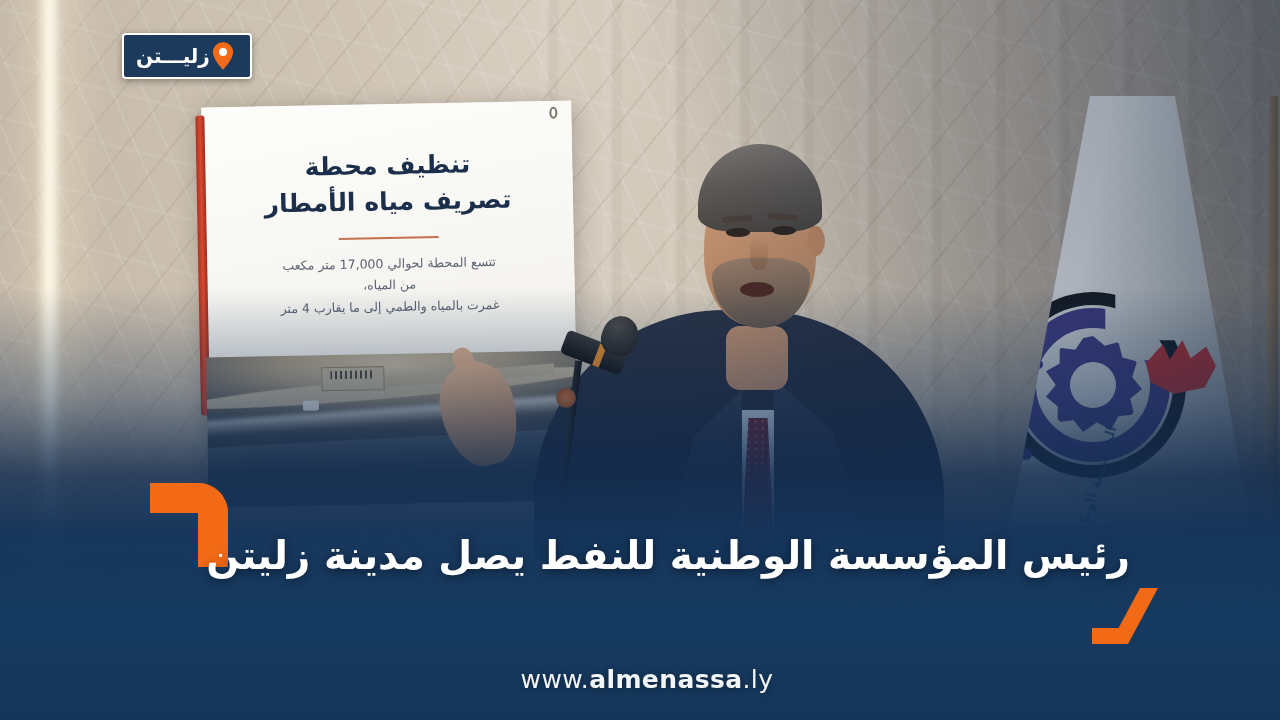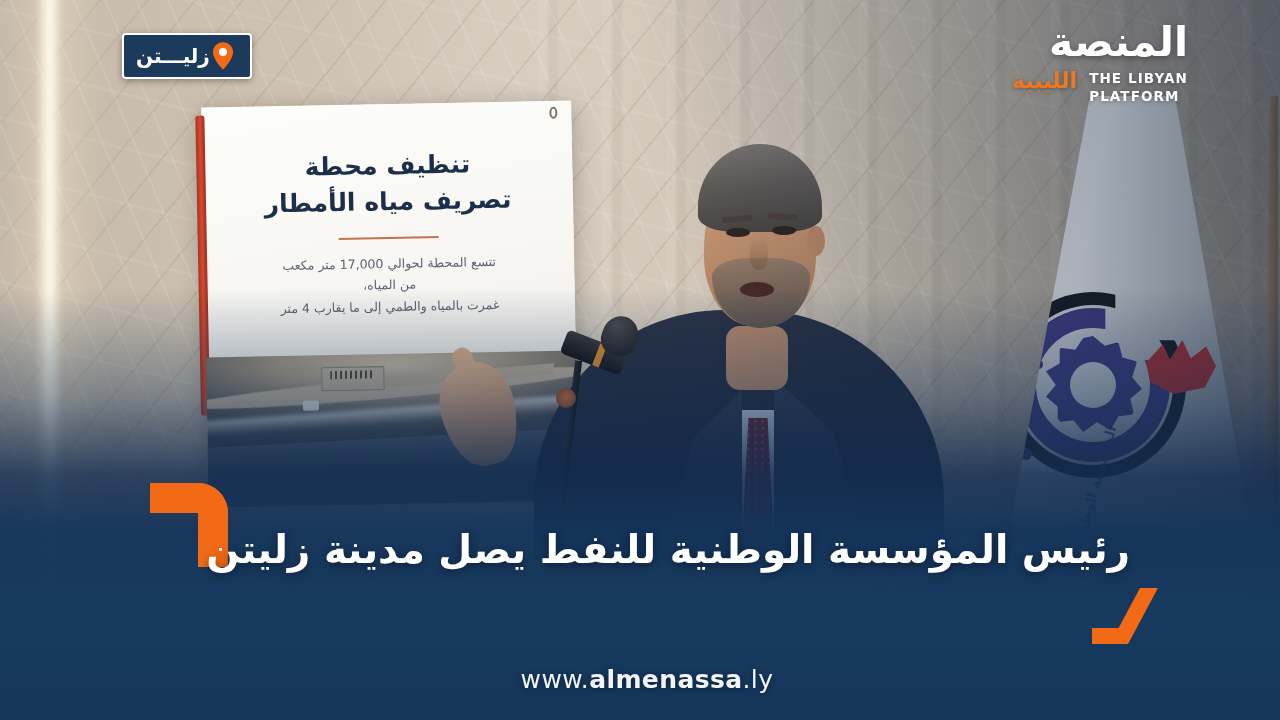--- a/index.html
+++ b/index.html
@@ -202,21 +202,21 @@
   }
   .bracket-br{
     position:absolute;left:1092px;top:588px;width:74px;height:56px;
   }
   .headline{
     position:absolute;right:150px;left:240px;top:520px;
     text-align:right;color:#ffffff;
     font-size:39px;font-weight:bold;line-height:1.52;
     text-shadow:0 2px 10px rgba(0,0,0,.45);
   }
-  .headline div{white-space:nowrap;}
+  .headline div{white-space:nowrap;margin-top:6px;}
 
   
   .site{
     position:absolute;left:14px;right:0;bottom:26px;text-align:center;
     direction:ltr;color:#f2f5f8;font-size:25px;letter-spacing:.4px;
     text-shadow:0 1px 6px rgba(0,0,0,.4);
   }
   .site b{font-weight:bold;}
   .site span{font-weight:normal;}
 </style>
@@ -308,30 +308,20 @@
   <div class="badge">
     <span class="pin">
       <svg viewBox="0 0 24 30" width="22" height="28" aria-hidden="true">
         <path d="M12 0C5.8 0 1 4.8 1 11c0 8 11 19 11 19s11-11 11-19C23 4.8 18.2 0 12 0z" fill="#f26a16"></path>
         <circle cx="12" cy="10.6" r="4.4" fill="#ffffff"></circle>
       </svg>
     </span>
     <span class="label">زليـــتن</span>
   </div>
 
-  <div class="brand">
-    <div class="brand-ar">المنصة</div>
-    <div class="brand-row">
-      <div class="brand-en">
-        <div>THE LIBYAN</div>
-        <div>PLATFORM</div>
-      </div>
-      <div class="brand-ar2">الليبية</div>
-    </div>
-  </div>
 
   <div class="bracket-tl"></div>
   <div class="bracket-br">
     <svg viewBox="0 0 74 56" width="74" height="56" aria-hidden="true">
       <polygon points="48,0 66,0 36,56 18,56" fill="#f26a16"></polygon>
       <polygon points="0,40 38,40 30,56 0,56" fill="#f26a16"></polygon>
     </svg>
   </div>
 
   <div class="headline">

